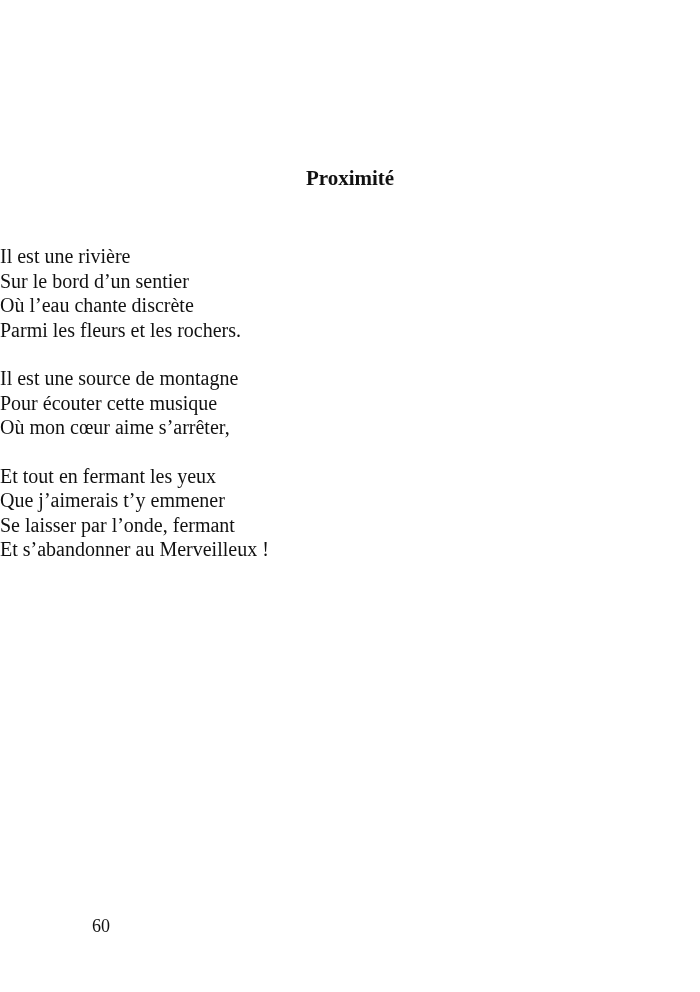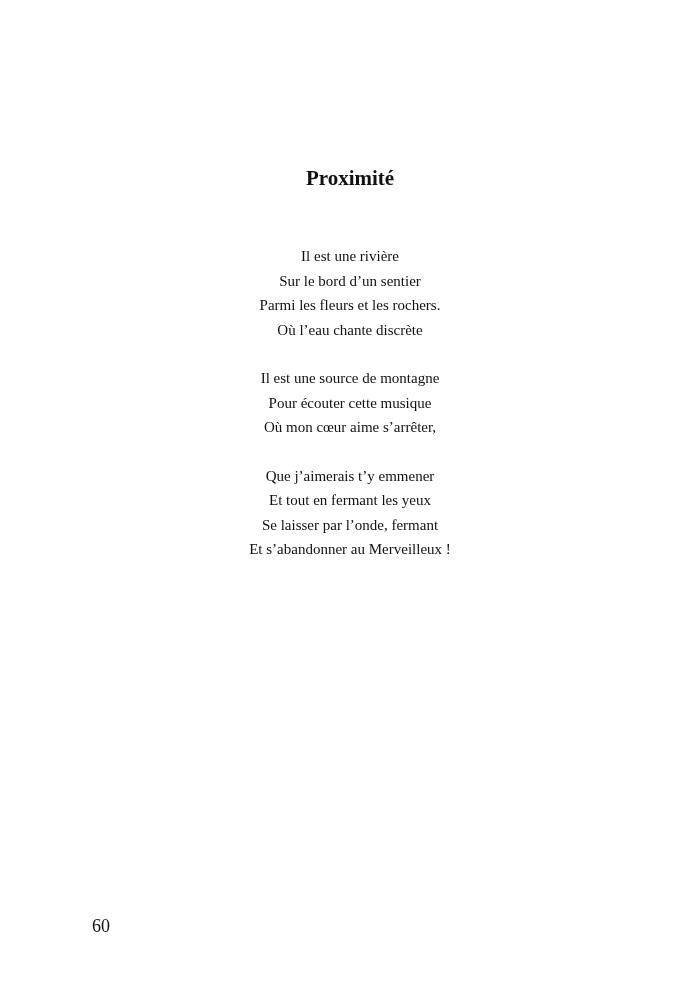--- a/index.html
+++ b/index.html
@@ -30,22 +30,22 @@
       text-align: center;
       font-weight: bold;
       font-size: 21px;
       line-height: 28px;
     }
     .poem {
       position: absolute;
       left: 0;
       width: 700px;
       top: 244px;
-      text-align: center;
-      font-size: 15px;
+      text-align: left;
+      font-size: 20px;
     }
     .stanza {
       margin: 0 0 24px 0;
     }
     .line {
       display: block;
       line-height: 24.5px;
       height: 24.5px;
       white-space: nowrap;
     }
@@ -60,30 +60,30 @@
 </head>
 <body>
 
 <div class="page">
   <div class="title">Proximité</div>
 
   <div class="poem">
     <div class="stanza">
       <span class="line">Il est une rivière</span>
       <span class="line">Sur le bord d’un sentier</span>
+      <span class="line">Où l’eau chante discrète</span>
       <span class="line">Parmi les fleurs et les rochers.</span>
-      <span class="line">Où l’eau chante discrète</span>
     </div>
     <div class="stanza">
       <span class="line">Il est une source de montagne</span>
       <span class="line">Pour écouter cette musique</span>
       <span class="line">Où mon cœur aime s’arrêter,</span>
     </div>
     <div class="stanza">
+      <span class="line">Et tout en fermant les yeux</span>
       <span class="line">Que j’aimerais t’y emmener</span>
-      <span class="line">Et tout en fermant les yeux</span>
       <span class="line">Se laisser par l’onde, fermant</span>
       <span class="line">Et s’abandonner au Merveilleux !</span>
     </div>
   </div>
 
   <div class="page-number">60</div>
 </div>
 
 </body></html>

